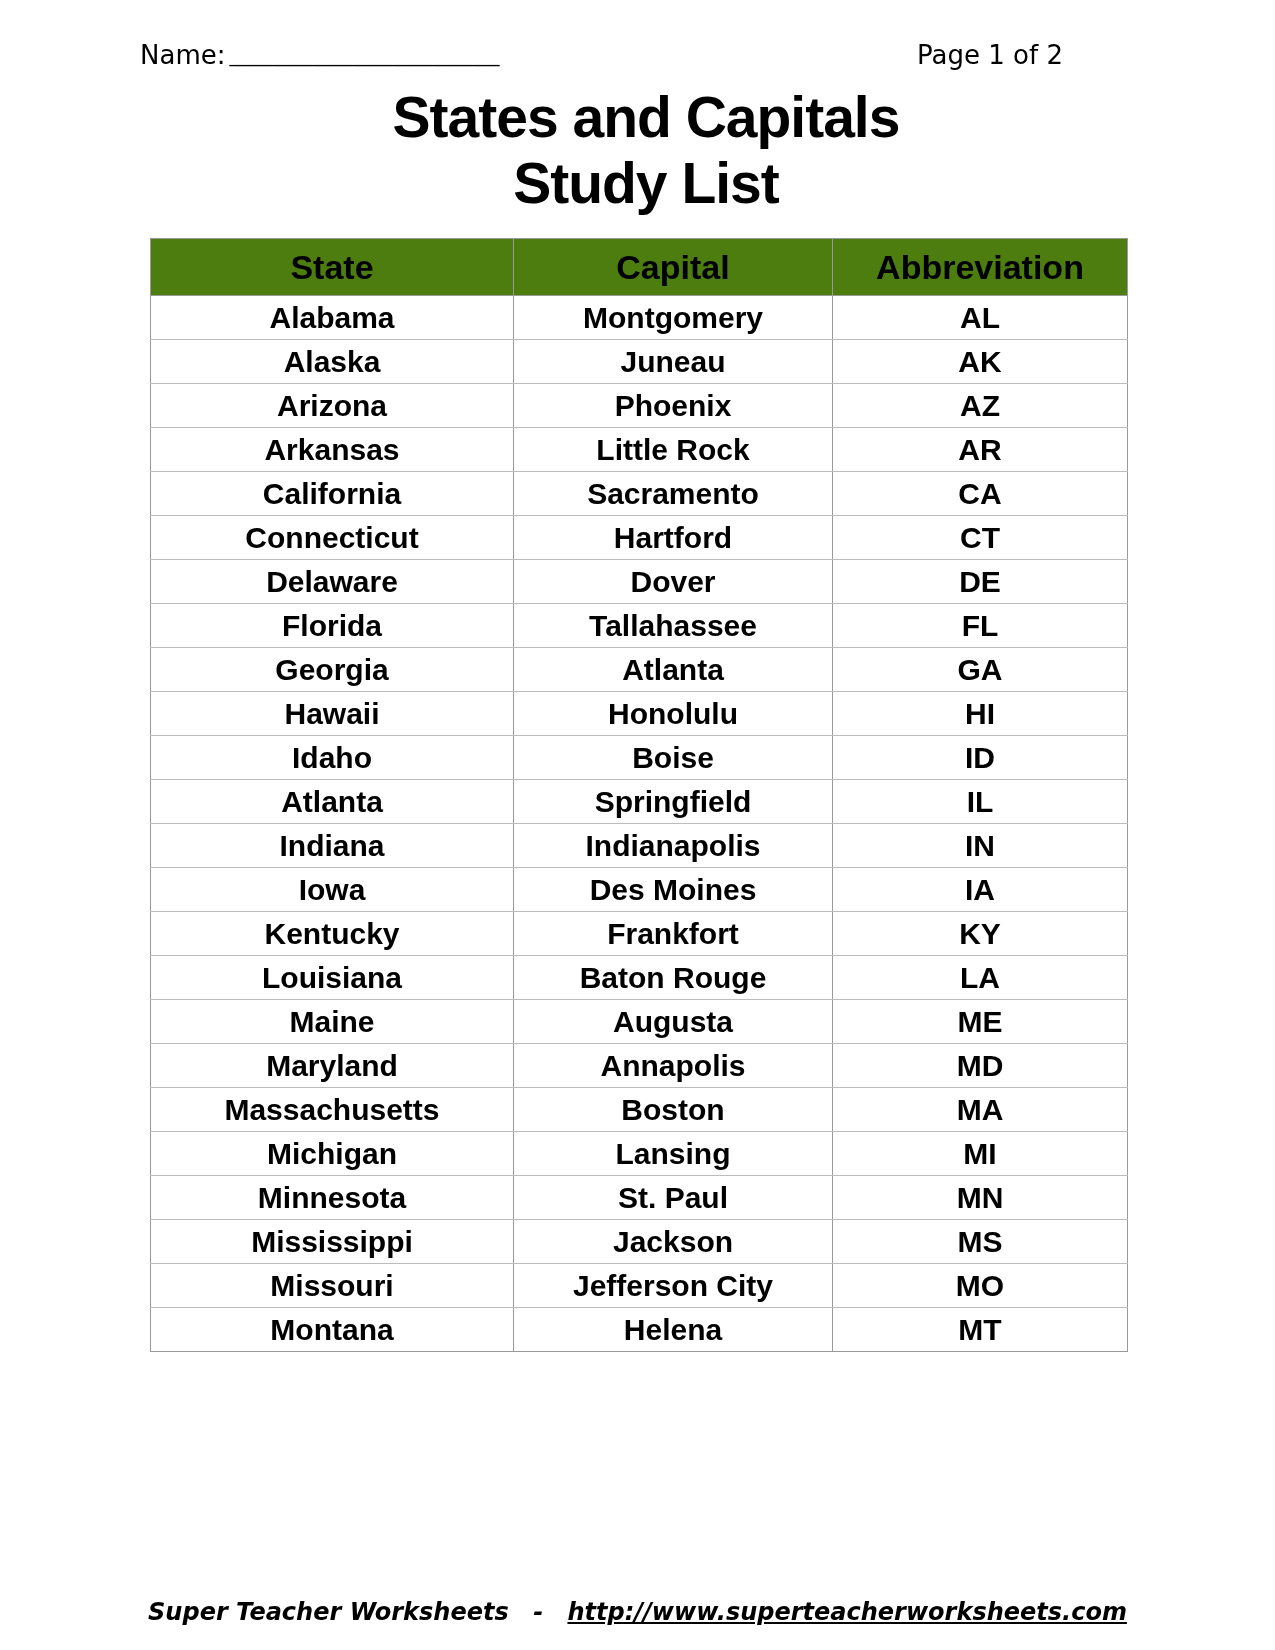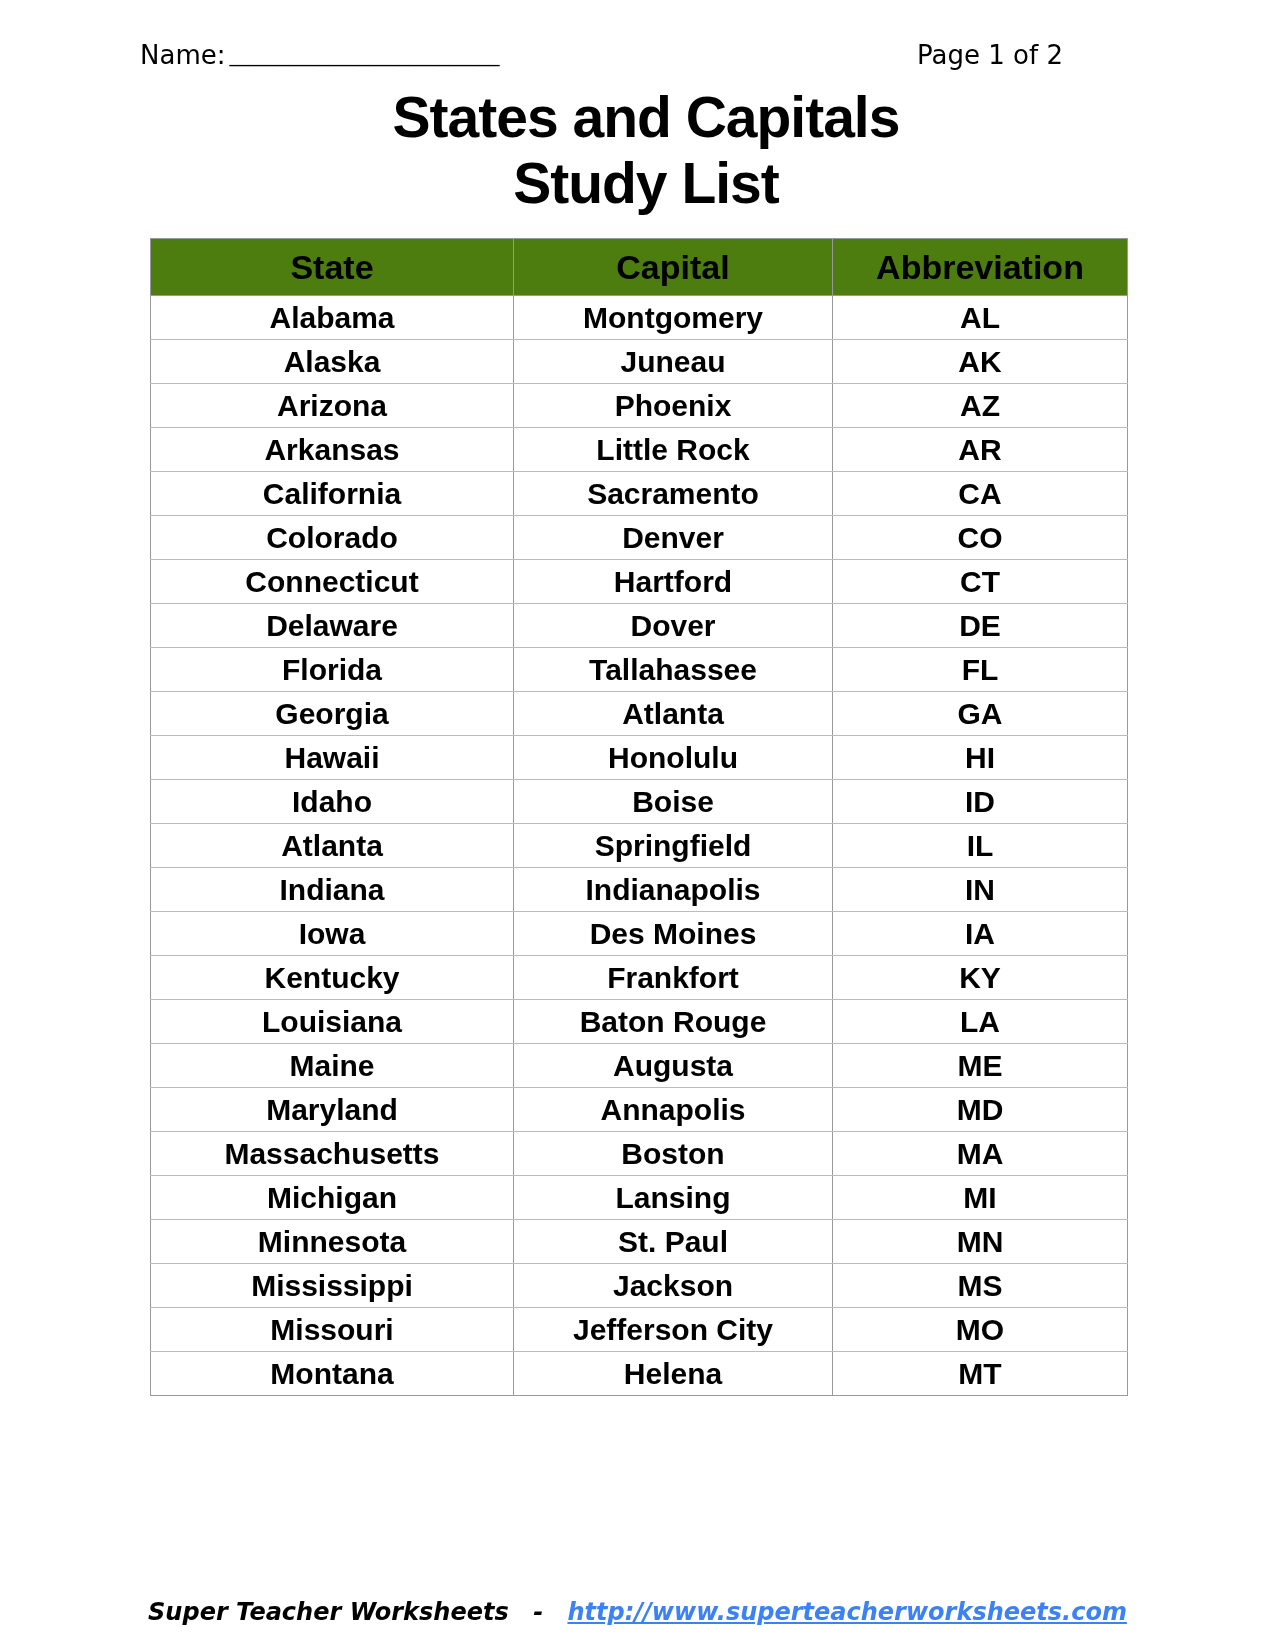--- a/index.html
+++ b/index.html
@@ -80,21 +80,21 @@
     position: absolute;
     bottom: 24px; left: 0; width: 1275px;
     text-align: center;
     font-style: italic;
     font-weight: bold;
     font-size: 24px;
     white-space: nowrap;
   }
   .footer .sep { margin: 0 16px; }
   .footer a.url {
-    color: #3b82f6;
+    color: #000000;
     text-decoration: underline;
   }
 </style>
 </head>
 <body>
 
 <div class="page">
 
   <div class="top-row">
     <div class="name-area">
@@ -147,25 +147,20 @@
           <td>Little Rock</td>
           <td>AR</td>
         </tr>
 
         <tr>
           <td>California</td>
           <td>Sacramento</td>
           <td>CA</td>
         </tr>
 
-        <tr>
-          <td>Colorado</td>
-          <td>Denver</td>
-          <td>CO</td>
-        </tr>
 
         <tr>
           <td>Connecticut</td>
           <td>Hartford</td>
           <td>CT</td>
         </tr>
 
         <tr>
           <td>Delaware</td>
           <td>Dover</td>

